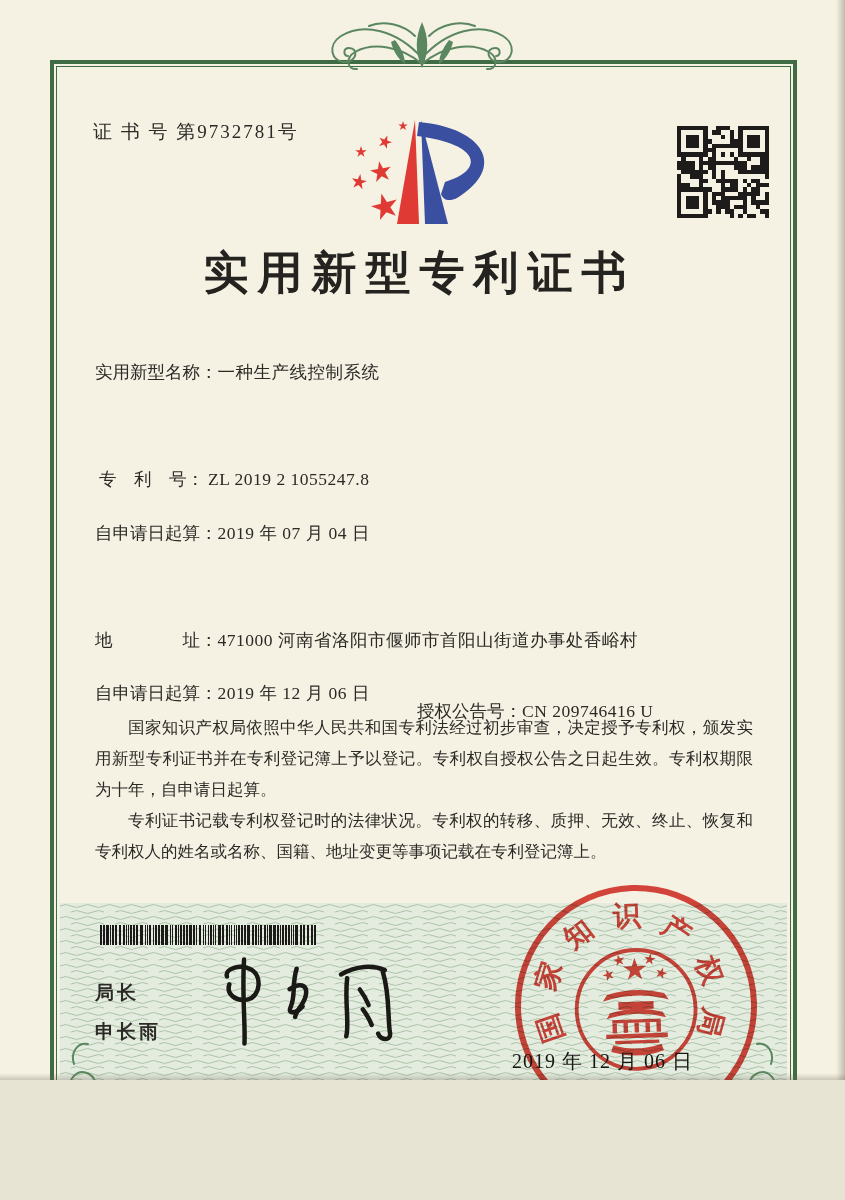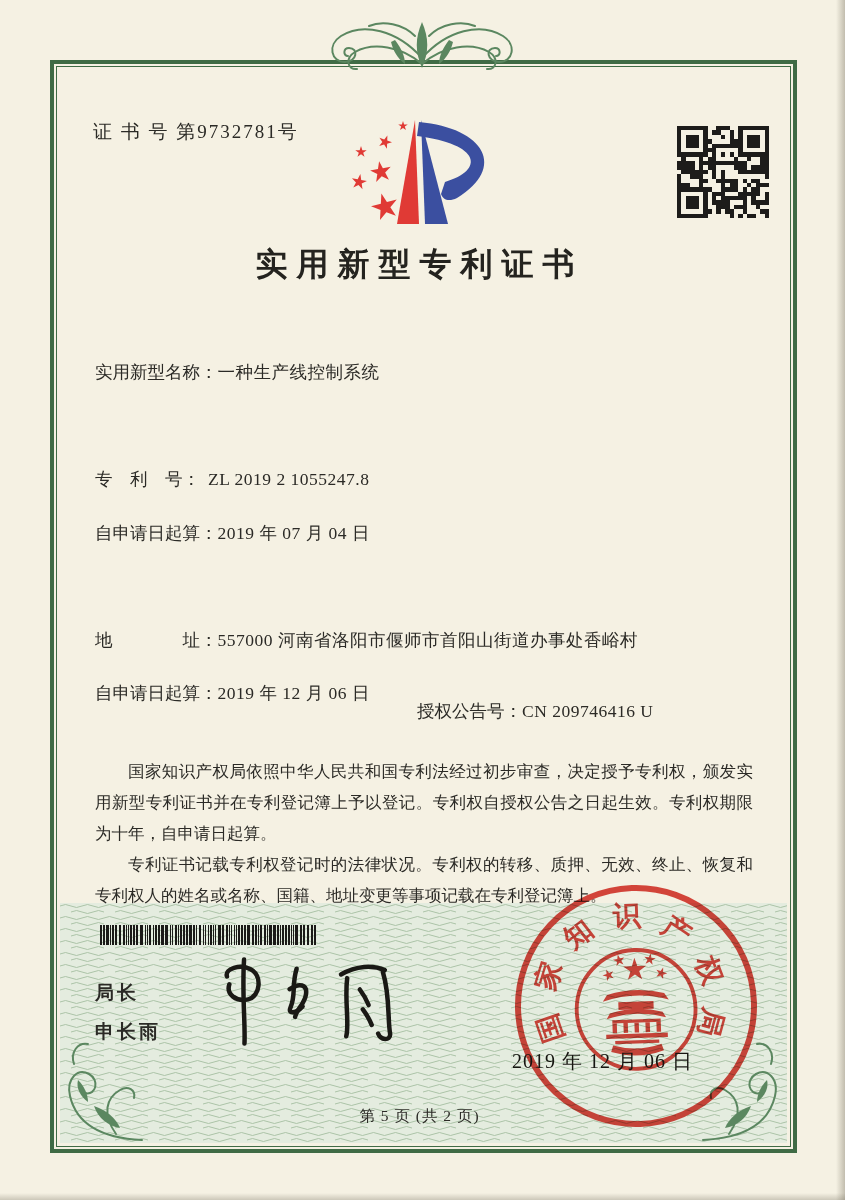--- a/index.html
+++ b/index.html
@@ -1,47 +1,47 @@
 <!DOCTYPE html>
 <html style="--green: #3f6b45; --green2: #5b8760; --red: #d93a31; --cream: #f5f1e3; --band: #e4ecdf;"><head>
 <meta charset="utf-8">
 <style>
   :root{
     --green:#3f6b45; --green2:#5b8760; --red:#d93a31;
     --cream:#f5f1e3; --ink:#2b2a26; --band:#e4ecdf;
   }
   html,body{margin:0;padding:0;background:#e8e4d4;}
   .sheet{
-    position:relative;width:845px;height:1200px;background:var(--cream);
+    position:relative;width:845px;height:1080px;background:var(--cream);
     overflow:hidden;font-family:"Liberation Serif","DejaVu Serif",serif;color:var(--ink);
   }
   .edge-r{position:absolute;right:0;top:0;bottom:0;width:9px;
     background:linear-gradient(to right,rgba(0,0,0,0),rgba(110,104,88,.38));}
   .edge-b{position:absolute;left:0;right:0;bottom:0;height:7px;
     background:linear-gradient(to bottom,rgba(0,0,0,0),rgba(110,104,88,.30));}
   .frame{position:absolute;left:50px;top:60px;width:739px;height:1085px;
     border:4px solid var(--green);}
   .frame-inner{position:absolute;inset:2px;border:1px solid var(--green);}
   .band{position:absolute;left:3px;right:3px;bottom:3px;height:240px;overflow:hidden;}
   .band svg{display:block;}
   .ornament{position:absolute;pointer-events:none;}
   .cert-no{position:absolute;left:93px;top:119px;font-size:19px;letter-spacing:2px;}
   .logo{position:absolute;left:345px;top:112px;}
   .qr{position:absolute;left:677px;top:126px;width:92px;height:92px;
     display:grid;grid-template-columns:repeat(21,1fr);grid-auto-rows:1fr;}
   .qr i{display:block;}
   .qr i.d{background:#1d1c1a;}
   .title{position:absolute;left:50px;top:243px;width:739px;text-align:center;
-    font-size:32px;font-weight:600;letter-spacing:9px;color:#24231f;}
+    font-size:45px;font-weight:600;letter-spacing:9px;color:#24231f;}
   .row{position:absolute;left:95px;width:660px;font-size:17.5px;white-space:nowrap;}
-  .flabel{display:inline-block;min-width:113px;}
+  .flabel{display:inline-block;min-width:113px;text-align:center;}
   .fvalue{letter-spacing:.5px;}
   .grant2{position:absolute;left:322px;top:0;margin-top:18px;}
   .paras{position:absolute;left:95px;top:712px;width:658px;font-size:16.5px;
-    line-height:31px;text-align:justify;margin-top:44px;}
+    line-height:31px;text-align:justify;}
   .paras p{margin:0;text-indent:2em;}
   .barcode{position:absolute;left:100px;top:925px;height:20px;display:flex;}
   .barcode i{background:#1b1a18;}
   .barcode i,.barcode u{display:block;height:100%;flex:none;}
   .officer{position:absolute;left:95px;top:980px;z-index:5;
     font-family:"Liberation Sans","DejaVu Sans",sans-serif;font-size:19px;font-weight:600;}
   .officer div{margin-bottom:13px;letter-spacing:3px;}
   .signature{position:absolute;left:212px;top:942px;z-index:5;transform:rotate(-3deg);}
   .seal{position:absolute;left:515px;top:885px;width:230px;height:230px;z-index:4;
     border:6px solid var(--red);border-radius:50%;mix-blend-mode:multiply;opacity:.93;
@@ -574,21 +574,21 @@
   <div class="row" style="top:360px">
     <span class="flabel">实用新型名称：</span><span class="fvalue">一种生产线控制系统</span>
   </div>
   <div class="row" style="top:467px">
     <span class="flabel">专　利　号：</span><span class="fvalue">ZL 2019 2 1055247.8</span>
   </div>
   <div class="row" style="top:521px">
     <span class="flabel">自申请日起算：</span><span class="fvalue">2019 年 07 月 04 日</span>
   </div>
   <div class="row" style="top:628px">
-    <span class="flabel">地　　　　址：</span><span class="fvalue">557000  河南省洛阳市偃师市首阳山街道办事处香峪村</span>
+    <span class="flabel">地　　　　址：</span><span class="fvalue">471000  河南省洛阳市偃师市首阳山街道办事处香峪村</span>
   </div>
   <div class="row" style="top:681px">
     <span class="flabel">自申请日起算：</span><span class="fvalue">2019 年 12 月 06 日</span>
     <span class="grant2">
       <span>授权公告号：</span><span class="fvalue">CN 209746416 U</span>
     </span>
   </div>
 
   <div class="paras">
     <p>国家知识产权局依照中华人民共和国专利法经过初步审查，决定授予专利权，颁发实用新型专利证书并在专利登记簿上予以登记。专利权自授权公告之日起生效。专利权期限为十年，自申请日起算。</p>

